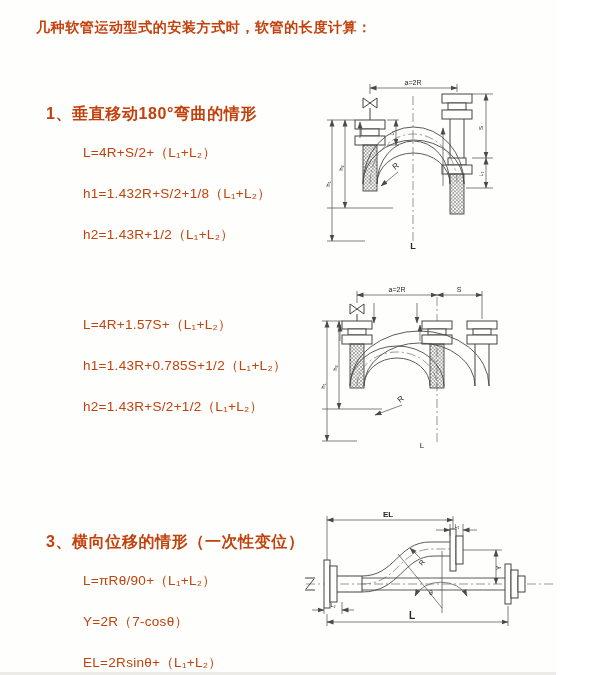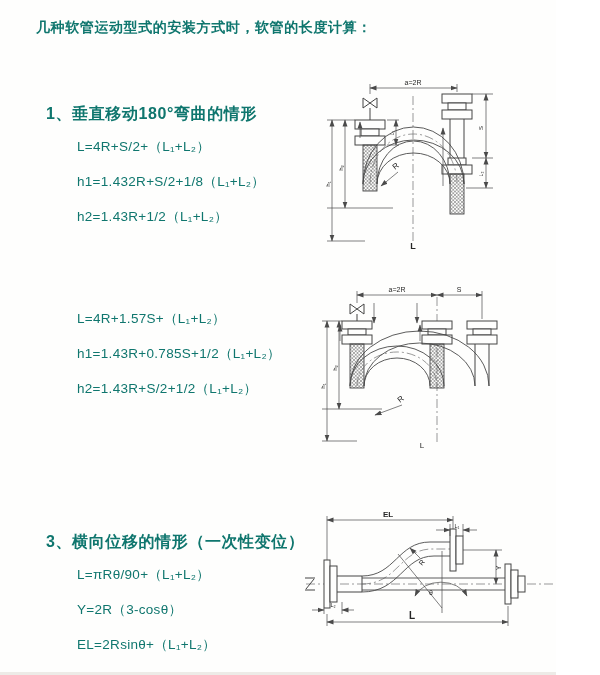--- a/index.html
+++ b/index.html
@@ -1,27 +1,27 @@
 <!DOCTYPE html>
 <html><head>
 <meta charset="utf-8">
 <style>
   html,body { margin:0; padding:0; background:#fff; }
   .page {
     position:relative; width:556px; height:675px; background:#fefefdff;
     background:#fefefd; overflow:hidden;
-    font-family:"Liberation Sans","DejaVu Sans",sans-serif; color:#0f766e;text-decoration:underline;
+    font-family:"Liberation Sans","DejaVu Sans",sans-serif; color:#c2410c;text-decoration:underline;
   }
   .title {
     position:absolute; left:36px; top:19px; font-size:14px; font-weight:bold;
     letter-spacing:0.6px;
   }
   .sec { position:absolute; left:46px; }
   .sec-heading { font-size:16px; font-weight:bold; margin:0 0 8px 0; letter-spacing:0.6px; }
-  .formula { font-size:13.5px; line-height:27px; margin:8px; padding-left:23px; letter-spacing:0.3px; }
+  .formula { font-size:13.5px; line-height:27px; margin:14px; padding-left:23px; letter-spacing:0.3px; }
   .diagram { position:absolute; }
   svg text { fill:#262626; font-family:"Liberation Sans","DejaVu Sans",sans-serif; }
   .ln  { stroke:#454545; stroke-width:1; fill:none; }
   .lnf { stroke:#454545; stroke-width:1; fill:#fefefd; }
   .dim { stroke:#4a4a4a; stroke-width:0.7; fill:none; }
   .cl  { stroke:#6e6e6e; stroke-width:0.7; fill:none; stroke-dasharray:9 3 2 3; }
   .hose{ stroke:#4a4a4a; stroke-width:0.9; fill:none; }
   .scan-edge { position:absolute; left:0; bottom:0; width:600px; height:3px; background:#edebe7; }
 </style>
 </head>
@@ -190,21 +190,21 @@
     <text x="25" y="85" font-size="6" text-anchor="middle" transform="rotate(-90 25 85)">h₂</text>
     <line class="dim" x1="15" y1="38" x2="15" y2="158" marker-start="url(#arr)" marker-end="url(#arr)"></line>
     <text x="13" y="103" font-size="6" text-anchor="middle" transform="rotate(-90 13 103)">h₁</text>
 
     <text x="110" y="165" font-size="8" text-anchor="middle">L</text>
   </svg>
 
   <div class="sec" style="top:532px">
     <div class="sec-heading">3、横向位移的情形（一次性变位）</div>
     <p class="formula">L=πRθ/90+（L₁+L₂）</p>
-    <p class="formula">Y=2R（3-cosθ）</p>
+    <p class="formula">Y=2R（7-cosθ）</p>
     <p class="formula">EL=2Rsinθ+（L₁+L₂）</p>
   </div>
 
   <svg class="diagram" style="left:300px; top:506px" width="290" height="132" viewBox="0 0 290 132">
 
     <line class="cl" x1="6" y1="78" x2="268" y2="78"></line>
 
     <g class="ln">
       <line x1="5" y1="72" x2="15" y2="72"></line>
       <line x1="14" y1="73" x2="6" y2="83"></line>

